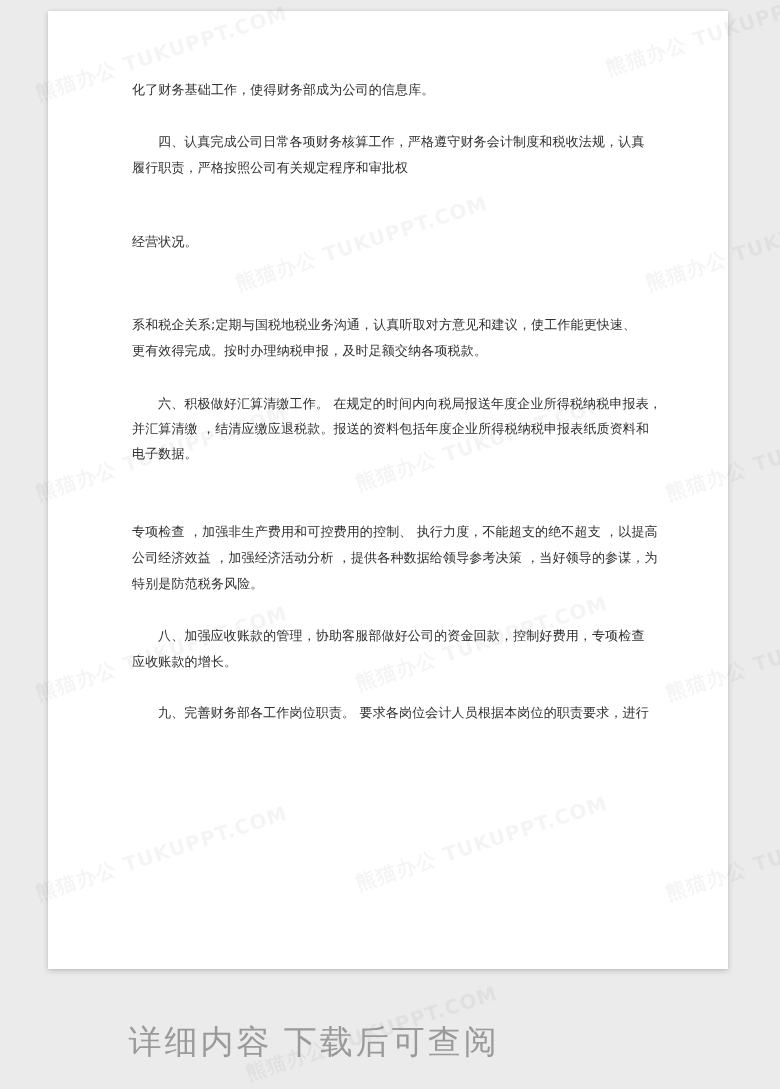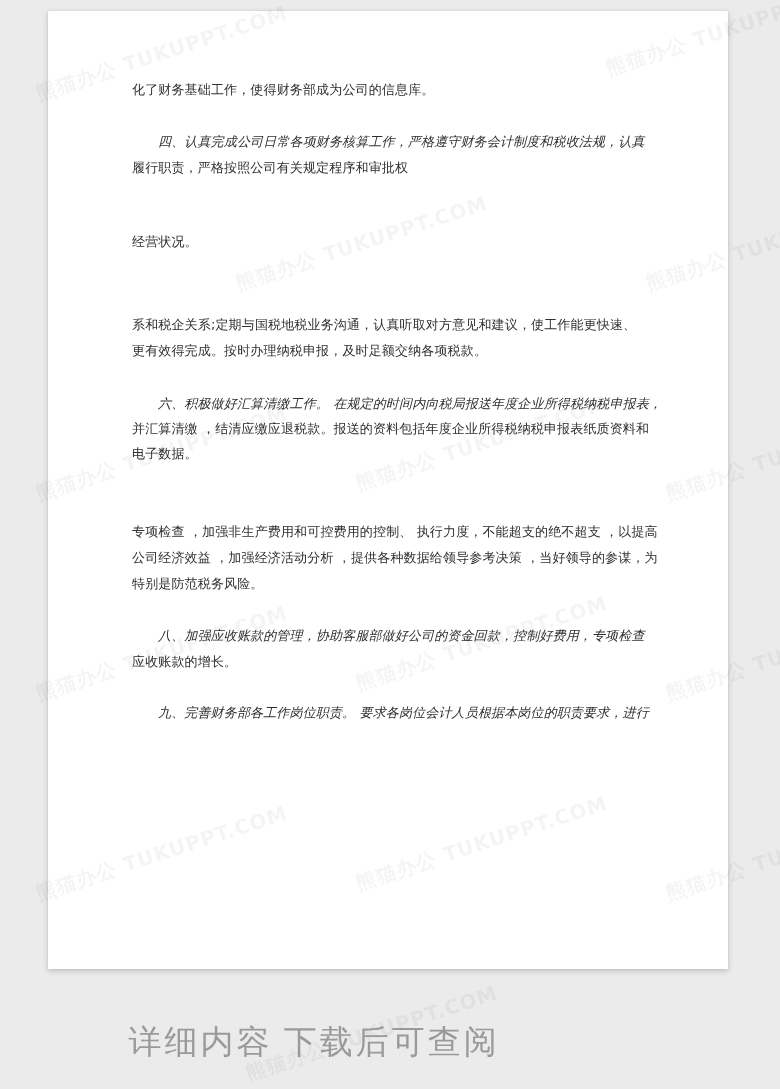--- a/index.html
+++ b/index.html
@@ -15,21 +15,21 @@
       background: #ffffff;
       box-shadow: 0 2px 6px rgba(0,0,0,0.18), 0 0 2px rgba(0,0,0,0.08);
     }
     .line {
       position: absolute; left: 84px;
       font-size: 13px; line-height: 18px;
       color: #2f2f2f;
       white-space: nowrap;
       letter-spacing: 0.15px;
     }
-    .line.indent { left: 110px; font-style: italic; }
+    .line.indent { left: 110px; }
     .watermark {
       position: absolute;
       font-size: 20px; font-weight: bold;
       color: rgba(0,0,0,0.045);
       transform: rotate(-18deg);
       white-space: nowrap;
       pointer-events: none;
       letter-spacing: 1px;
     }
     .footer-note {

